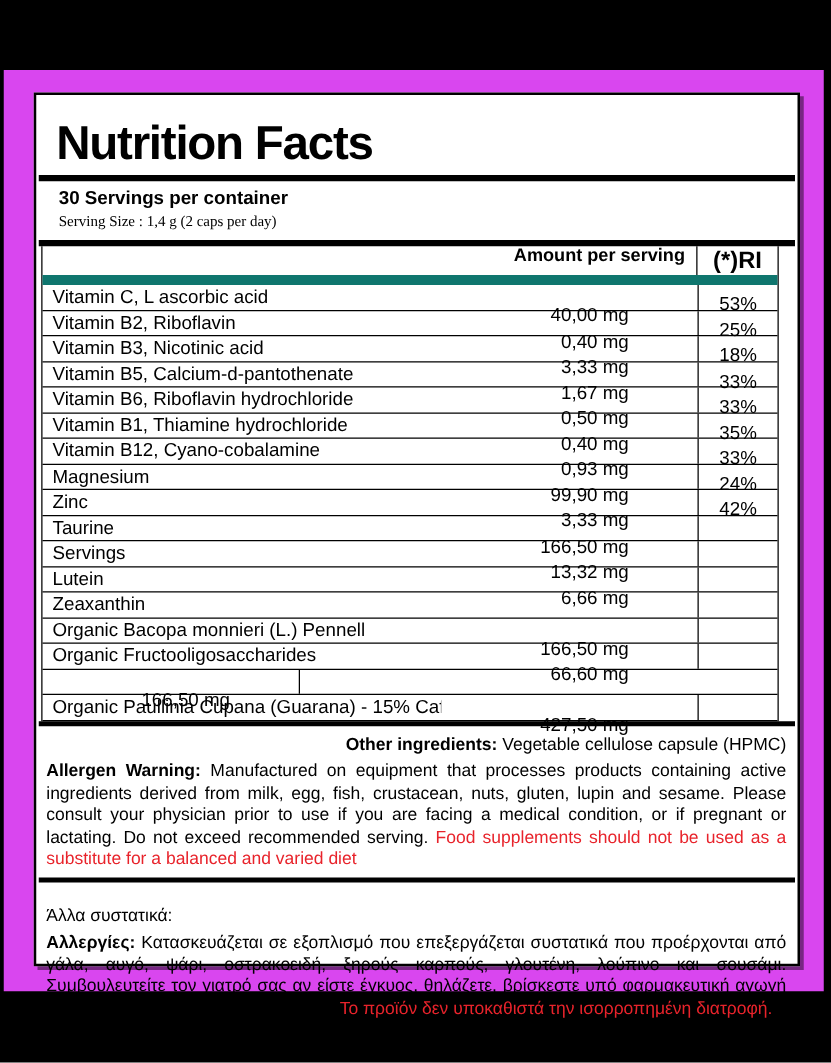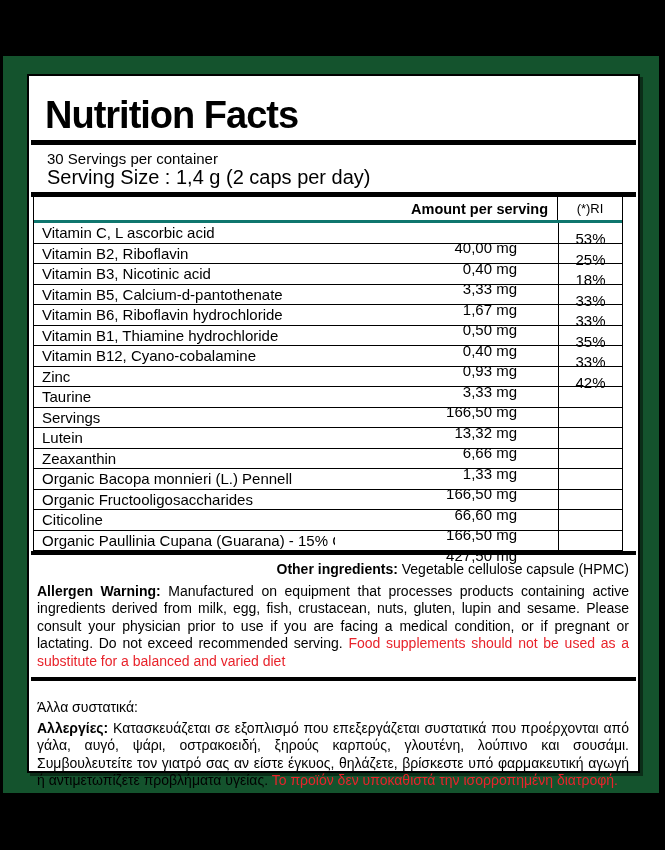--- a/index.html
+++ b/index.html
@@ -6,49 +6,49 @@
   body{
     width:665px;height:850px;
     background:#000;
     font-family:"Liberation Sans",sans-serif;
     position:relative;
     color:#000;
     overflow:hidden;
   }
   .sheet{
     position:absolute;left:3px;top:56px;width:656px;height:737px;
-    background:#14532d;
+    background:#d946ef;
   }
   .label-box{
     position:absolute;left:24px;top:18px;width:613px;height:699px;
     box-sizing:border-box;
     border:2px solid #000;
     background:#fff;
     box-shadow:3px 3px 0 rgba(0,0,0,0.45);
   }
   .title{
     margin:20px 0 6px 16px;
     font-size:38px;font-weight:bold;letter-spacing:-1px;
     line-height:38px;
   }
   .bar{height:5px;background:#000;margin:0 2px;}
   .bar.mid{height:4px;}
-  .servings{font-size:15px;margin:5px 0 0 18px;line-height:17px;}
-  .serving-size{font-size:20px;margin:1px 0 6px 18px;line-height:18px;}
+  .servings{font-size:15px;margin:5px 0 0 18px;line-height:17px;font-weight:bold;}
+  .serving-size{font-size:12px;margin:1px 0 6px 18px;line-height:18px;font-family:Liberation Serif, serif;}
   .table{
     margin-left:4px;width:590px;box-sizing:border-box;
     border-left:1.5px solid #000;border-right:1.5px solid #000;
   }
-  .thead{display:flex;height:23px;border-bottom:3px solid #0f766e;align-items:center;}
+  .thead{display:flex;height:23px;border-bottom:8px solid #0f766e;}
   .thead .amount-h{flex:1;text-align:right;font-weight:bold;font-size:14.5px;padding-right:9px;}
-  .thead .ri-h{width:64px;border-left:1.5px solid #000;text-align:center;font-weight:normal;font-size:13px;align-self:stretch;display:flex;align-items:center;justify-content:center;}
-  .trow{display:flex;height:19.5px;border-bottom:1.5px solid #000;align-items:center;font-size:15px;gap:32px;}
+  .thead .ri-h{width:64px;border-left:1.5px solid #000;text-align:center;font-weight:bold;font-size:19px;align-self:stretch;display:flex;align-items:center;justify-content:center;}
+  .trow{display:flex;height:19.5px;border-bottom:1.5px solid #000;align-items:center;font-size:15px;}
   .trow .name{flex:1;padding-left:8px;white-space:nowrap;overflow:hidden;}
   .trow .amount{width:150px;text-align:right;padding-right:9px;white-space:nowrap;margin-top:30px;}
-  .trow .ri{width:64px;border-left:1.5px solid #000;text-align:center;align-self:stretch;display:flex;align-items:center;justify-content:center;padding-top:12px;box-sizing:border-box;}
+  .trow .ri{width:64px;border-left:1.5px solid #000;text-align:center;align-self:stretch;display:flex;align-items:center;justify-content:center;padding-top:12px;box-sizing:border-box;margin-left:46px;}
   .para{
     font-size:14px;line-height:17.6px;
     margin:4px 9px 0 8px;
     text-align:justify;
   }
   .para.first{margin-top:6px;text-align:right;}
   .red{color:#e8232b;}
   .greek-heading{font-size:14px;font-weight:normal;margin:18px 9px 0 8px;line-height:17px;}
   .space-after{margin-bottom:6px;}
   b{font-weight:bold;}
@@ -109,20 +109,25 @@
     <div class="amount">0,40 mg</div>
     <div class="ri">35%</div>
   </div>
 
   <div class="trow">
     <div class="name">Vitamin B12, Cyano-cobalamine</div>
     <div class="amount">0,93 mg</div>
     <div class="ri">33%</div>
   </div>
 
+  <div class="trow">
+    <div class="name">Magnesium</div>
+    <div class="amount">99,90 mg</div>
+    <div class="ri">24%</div>
+  </div>
 
   <div class="trow">
     <div class="name">Zinc</div>
     <div class="amount">3,33 mg</div>
     <div class="ri">42%</div>
   </div>
 
   <div class="trow">
     <div class="name">Taurine</div>
     <div class="amount">166,50 mg</div>
@@ -136,38 +141,36 @@
   </div>
 
   <div class="trow">
     <div class="name">Lutein</div>
     <div class="amount">6,66 mg</div>
     <div class="ri"></div>
   </div>
 
   <div class="trow">
     <div class="name">Zeaxanthin</div>
-    <div class="amount">1,33 mg</div>
     <div class="ri"></div>
   </div>
 
   <div class="trow">
     <div class="name">Organic Bacopa monnieri (L.) Pennell</div>
     <div class="amount">166,50 mg</div>
     <div class="ri"></div>
   </div>
 
   <div class="trow">
     <div class="name">Organic Fructooligosaccharides</div>
     <div class="amount">66,60 mg</div>
     <div class="ri"></div>
   </div>
 
   <div class="trow">
-    <div class="name">Citicoline</div>
     <div class="amount">166,50 mg</div>
     <div class="ri"></div>
   </div>
 
   <div class="trow">
     <div class="name">Organic Paullinia Cupana (Guarana) - 15%  Caffeine</div>
     <div class="amount">427,50 mg</div>
     <div class="ri"></div>
   </div>
 </div>

